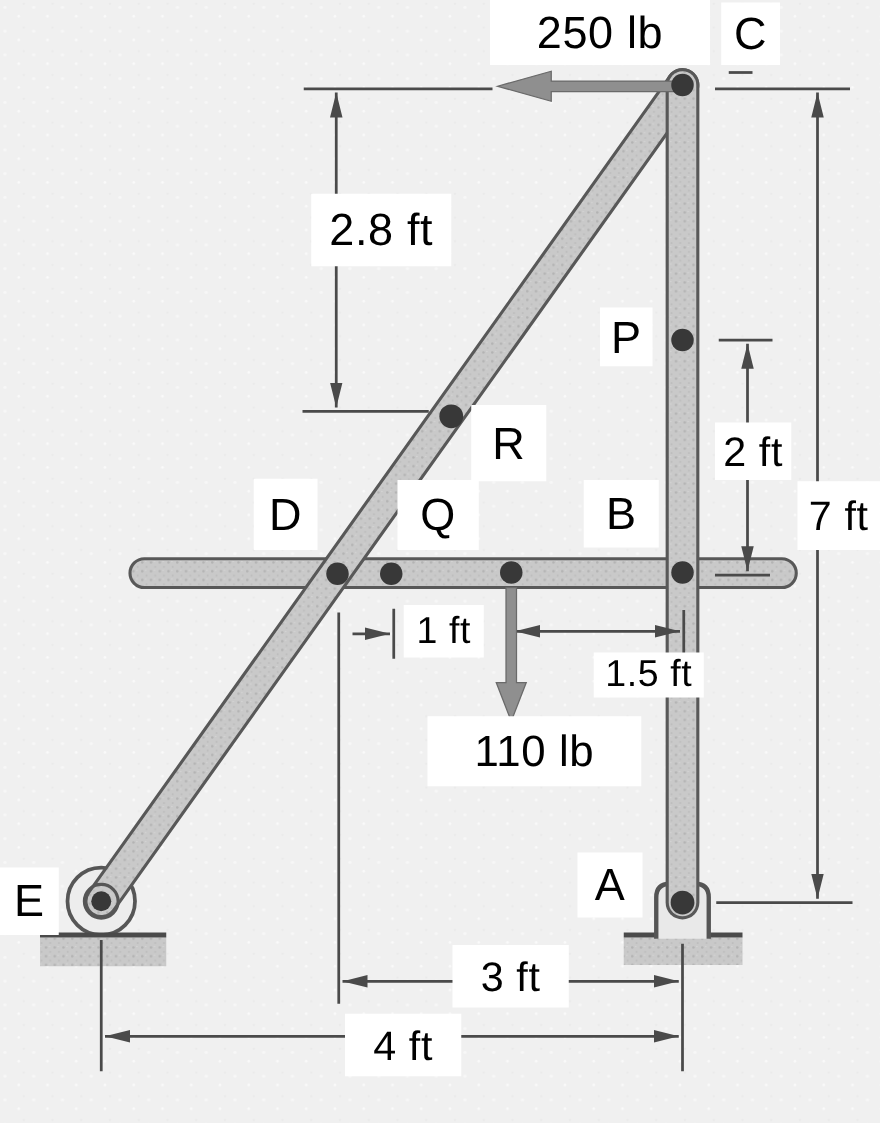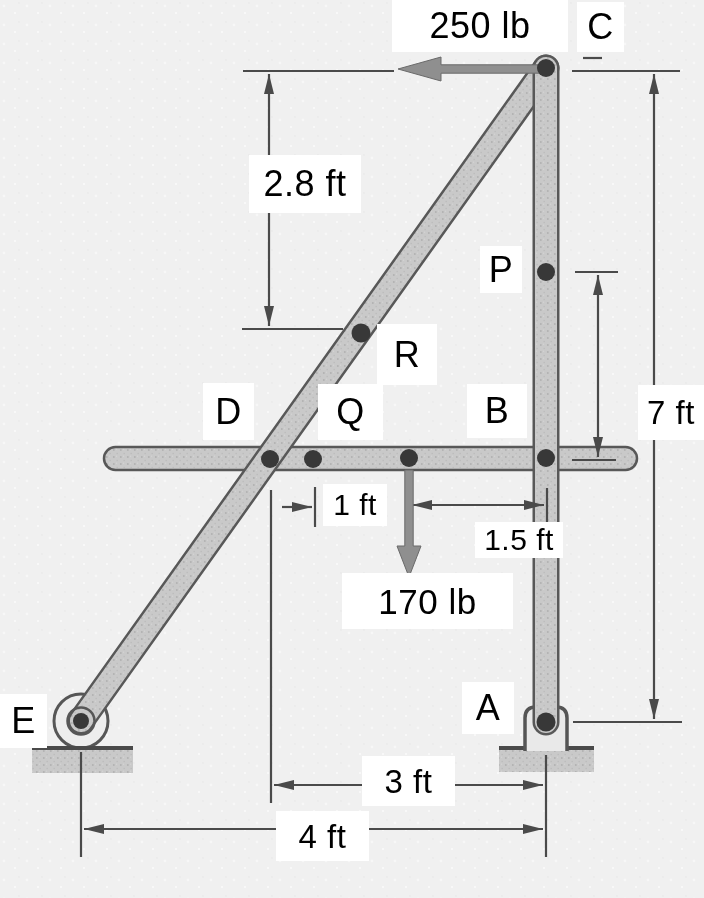--- a/index.html
+++ b/index.html
@@ -99,26 +99,27 @@
       <circle cx="313" cy="459" r="9"></circle>
       <circle cx="409" cy="458" r="9"></circle>
       <circle cx="361" cy="333" r="9.5"></circle>
     </g>
   </svg>
 
   <div class="lbl fs36" style="left:392px;top:0;width:176px;height:52px;">250 lb</div>
   <div class="lbl fs36" style="left:577px;top:2px;width:47px;height:50px;">C</div>
   <div class="lbl fs36" style="left:202px;top:155px;width:112px;height:58px;margin-left:47px;">2.8 ft</div>
   <div class="lbl fs36" style="left:480px;top:246px;width:42px;height:47px;">P</div>
+  <div class="lbl fs33" style="left:572px;top:338px;width:61px;height:46px;">2 ft</div>
   <div class="lbl fs33" style="left:638px;top:385px;width:66px;height:55px;">7 ft</div>
   <div class="lbl fs36" style="left:377px;top:324px;width:60px;height:61px;">R</div>
   <div class="lbl fs36" style="left:203px;top:383px;width:51px;height:57px;">D</div>
   <div class="lbl fs36" style="left:318px;top:384px;width:65px;height:56px;">Q</div>
   <div class="lbl fs36" style="left:467px;top:384px;width:60px;height:54px;">B</div>
   <div class="lbl fs30" style="left:323px;top:484px;width:64px;height:42px;">1 ft</div>
   <div class="lbl fs30" style="left:436px;top:522px;width:88px;height:36px;margin-left:39px;">1.5 ft</div>
-  <div class="lbl fs35" style="left:342px;top:573px;width:171px;height:56px;">170 lb</div>
+  <div class="lbl fs35" style="left:342px;top:573px;width:171px;height:56px;">110 lb</div>
   <div class="lbl fs36" style="left:0;top:694px;width:47px;height:54px;">E</div>
   <div class="lbl fs36" style="left:462px;top:682px;width:52px;height:52px;">A</div>
   <div class="lbl fs33" style="left:362px;top:756px;width:93px;height:50px;">3 ft</div>
   <div class="lbl fs33" style="left:276px;top:811px;width:93px;height:50px;">4 ft</div>
 
 </div>
 
 </body></html>

